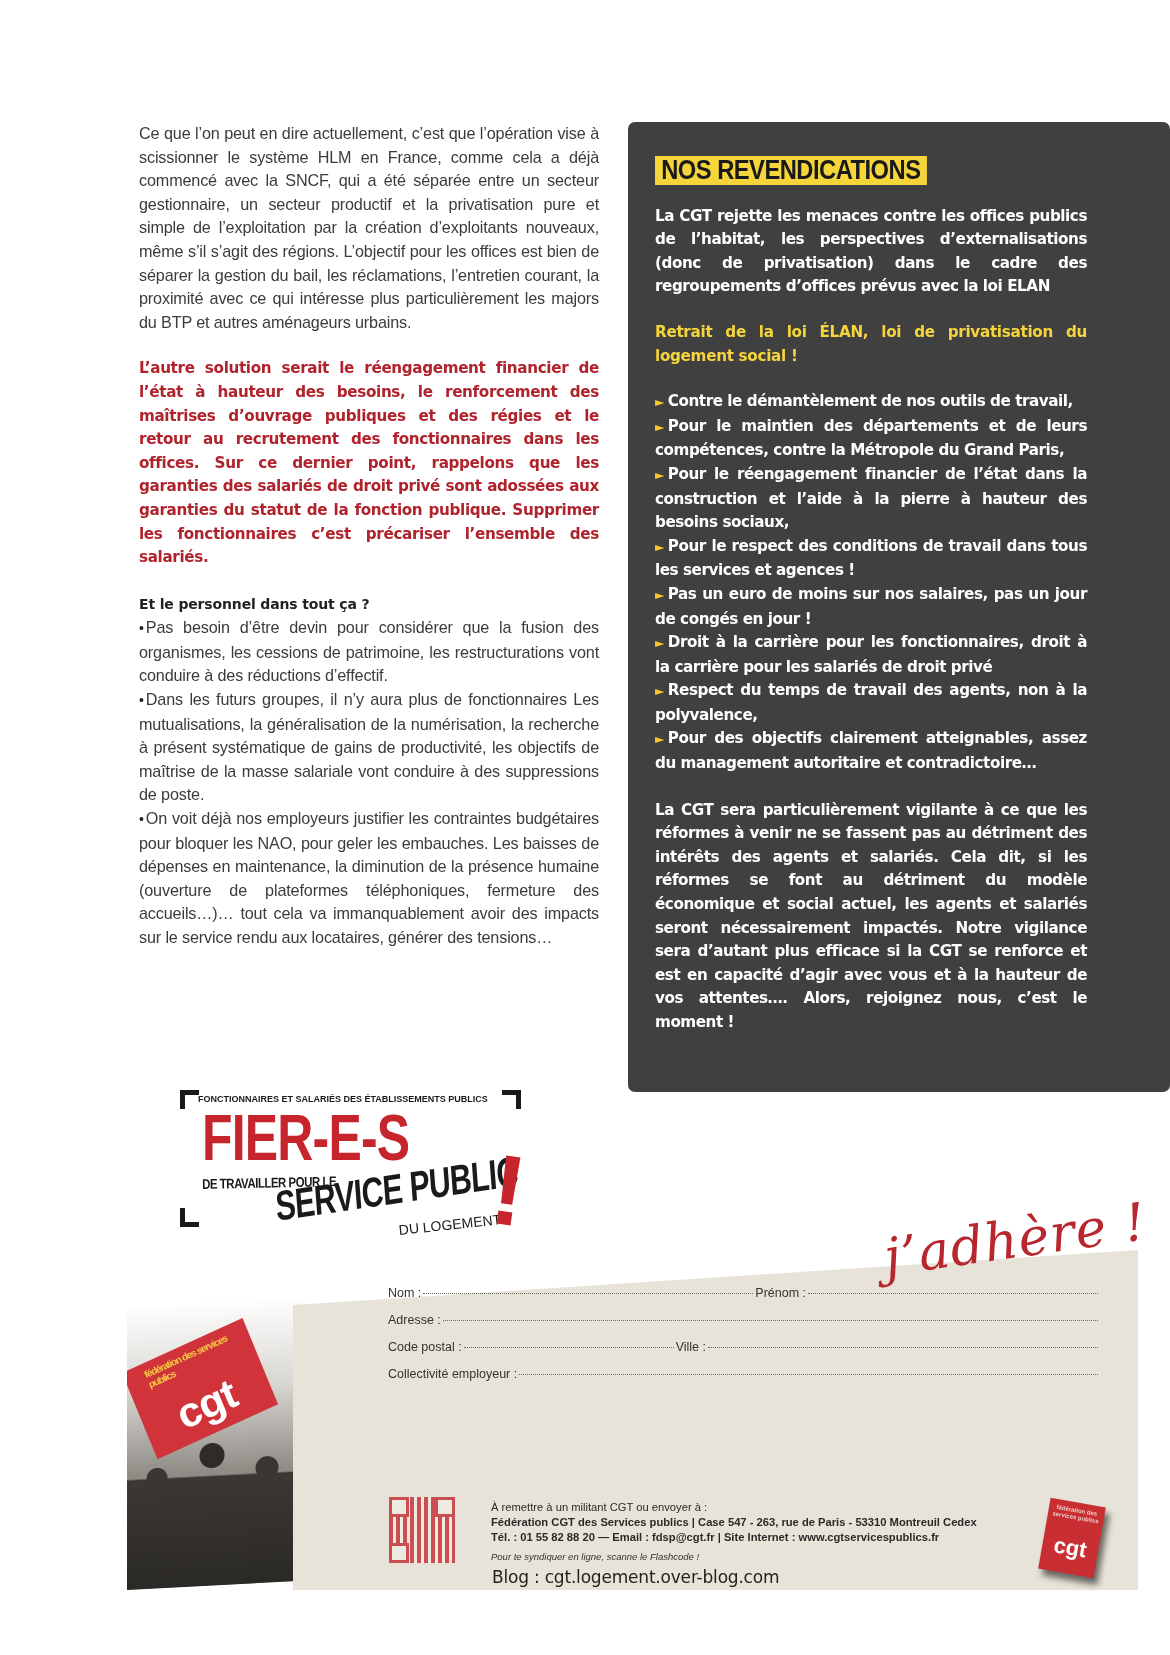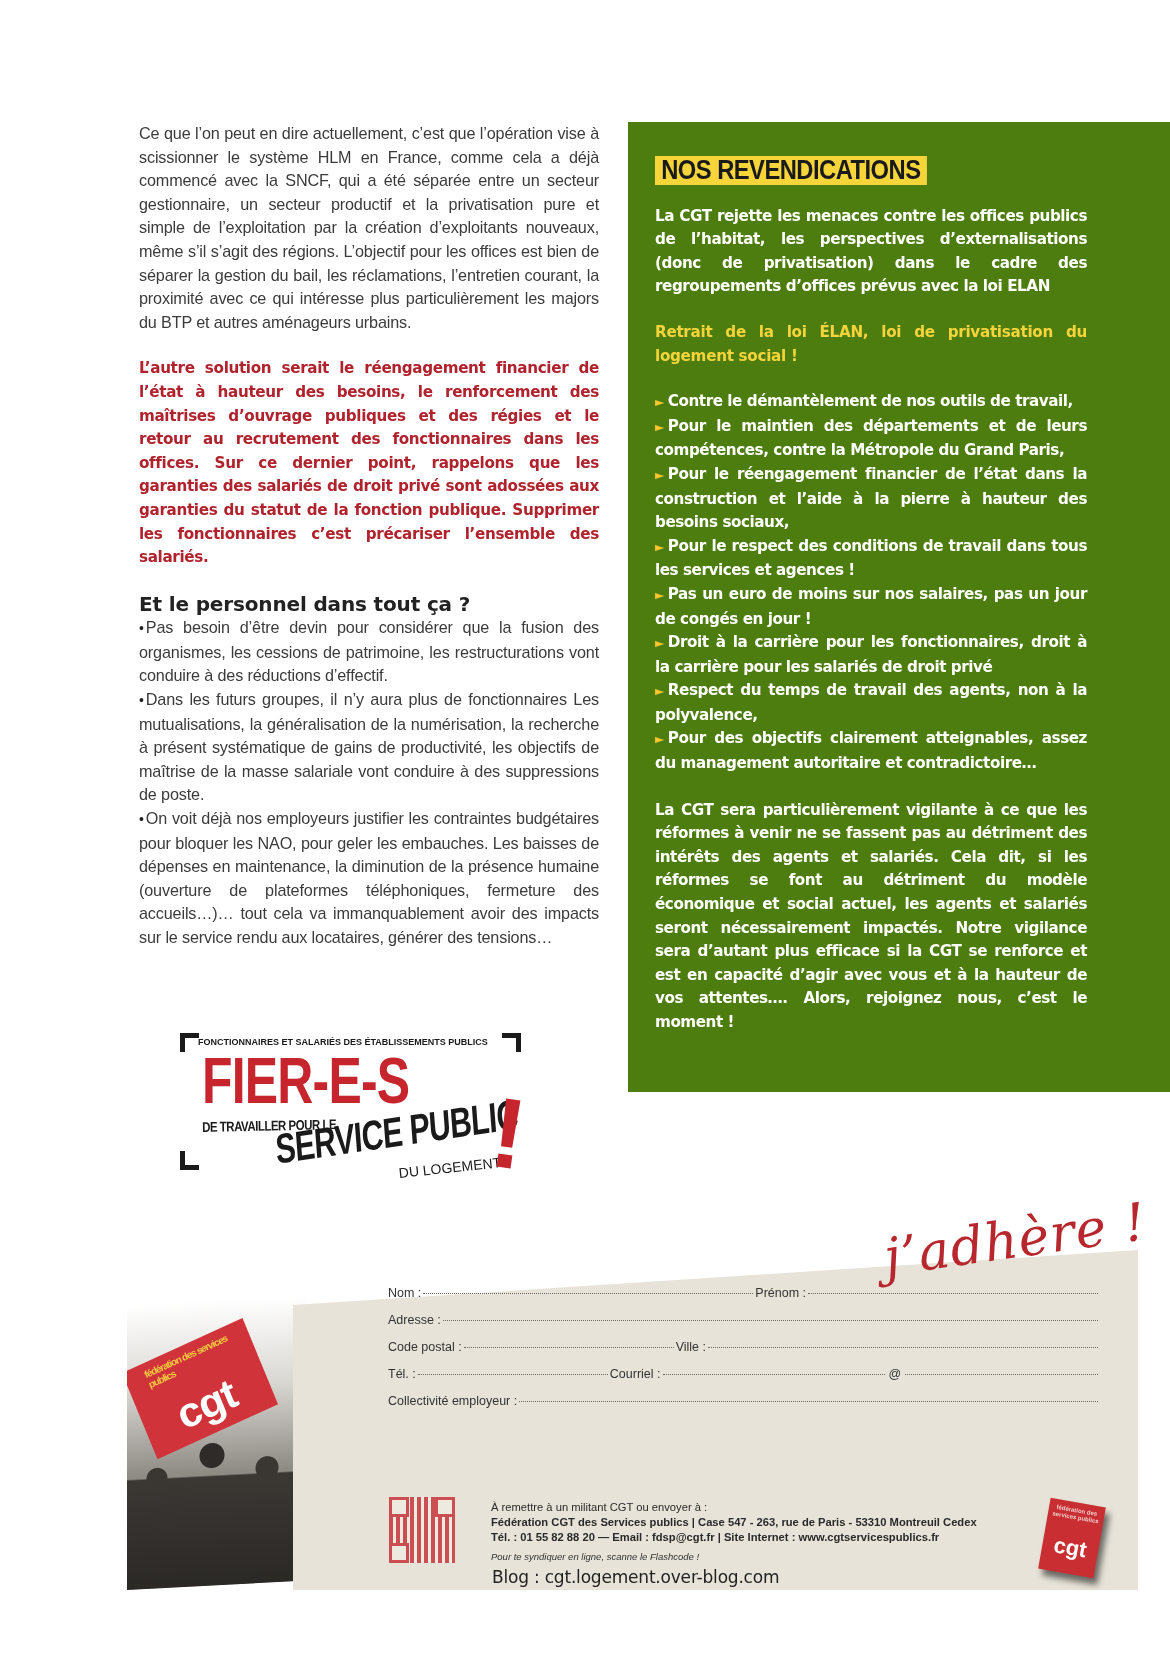--- a/index.html
+++ b/index.html
@@ -11,46 +11,47 @@
     position: absolute; left: 139px; top: 122px; width: 460px;
     font-size: 16.2px; line-height: 23.6px; text-align: justify; color: #3b3b3b;
     letter-spacing: -0.15px;
   }
   .left-col p { margin: 0; }
   .left-col .p-intro { margin-bottom: 23px; }
   .left-col .p-red {
     color: #b0232d; font-weight: bold; font-family: "DejaVu Sans", sans-serif;
     font-size: 15.2px; line-height: 23.6px; letter-spacing: -0.35px; margin-bottom: 23px;
   }
-  .left-col .subhead { font-weight: bold; color: #222; font-family: "DejaVu Sans", sans-serif; font-size: 20px; }
+  .left-col .subhead { font-weight: bold; color: #222; font-family: "DejaVu Sans", sans-serif; font-size: 14px; }
   .left-col .bullet-dot { font-size: 14px; color: #222; margin-right: 2px; }
 
   .red-panel {
     position: absolute; left: 628px; top: 122px; width: 542px; height: 970px;
-    background: #4d7c0f;
+    background: #404040;
+    border-radius: 7px;
   }
   .red-inner {
     position: absolute; left: 27px; top: 34px; width: 432px;
     color: #ffffff; font-family: "DejaVu Sans", sans-serif; font-size: 15.2px; line-height: 23.6px;
     text-align: justify; letter-spacing: -0.45px;
   }
   .red-inner p { margin: 0; font-weight: bold; }
   .title-box {
     display: inline-block; background: #f5d53a; color: #1a1a1a;
     font-family: "Liberation Sans", sans-serif; font-weight: bold; font-size: 27px;
     padding: 3px 7px 2px 7px; letter-spacing: -0.6px; transform: scaleX(0.88); transform-origin: left center;
     margin-bottom: 20px;
   }
   .red-inner .p-yellow { color: #f6d43b; font-weight: bold; margin-top: 22px; margin-bottom: 22px; letter-spacing: -0.3px; }
   .red-inner .claim { margin: 0; }
   .arrow { color: #f6c730; font-size: 12px; margin-right: 4px; }
   .red-inner .p-final { margin-top: 23px; }
 
   
-  .logo-block { position: absolute; left: 180px; top: 1033px; width: 340px; height: 170px; }
+  .logo-block { position: absolute; left: 180px; top: 1090px; width: 340px; height: 170px; }
   .corner { position: absolute; width: 14px; height: 14px; }
   .corner.tl { left: 0; top: 0; border-left: 5px solid #1a1a1a; border-top: 5px solid #1a1a1a; }
   .corner.tr { left: 322px; top: 0; border-right: 5px solid #1a1a1a; border-top: 5px solid #1a1a1a; }
   .corner.bl { left: 0; top: 118px; border-left: 5px solid #1a1a1a; border-bottom: 5px solid #1a1a1a; }
   .logo-top {
     position: absolute; left: 18px; top: 4px; font-size: 9px; font-weight: bold; color: #1a1a1a;
     letter-spacing: 0; white-space: nowrap;
   }
   .logo-fier {
     position: absolute; left: 22px; top: 16px; font-size: 64px; font-weight: bold; color: #c7252e;
@@ -197,28 +198,20 @@
     <span class="lbl">Adresse :</span>
     <span class="dots"></span>
   </div>
   <div class="form-row">
     <span class="lbl">Code postal :</span>
     <span class="dots" style="flex: 0 0 210px;"></span>
     <span class="lbl">Ville :</span>
     <span class="dots"></span>
   </div>
   <div class="form-row">
-    <span class="lbl">Tél. :</span>
-    <span class="dots" style="flex: 0 0 190px;"></span>
-    <span class="lbl">Courriel :</span>
-    <span class="dots" style="flex: 0 0 222px;"></span>
-    <span class="at">@</span>
-    <span class="dots"></span>
-  </div>
-  <div class="form-row">
     <span class="lbl">Collectivité employeur :</span>
     <span class="dots"></span>
   </div>
 </div>
 
 <div class="qr">
     <span class="qr-corner"></span>
   </div>
 
 <div class="contact">

